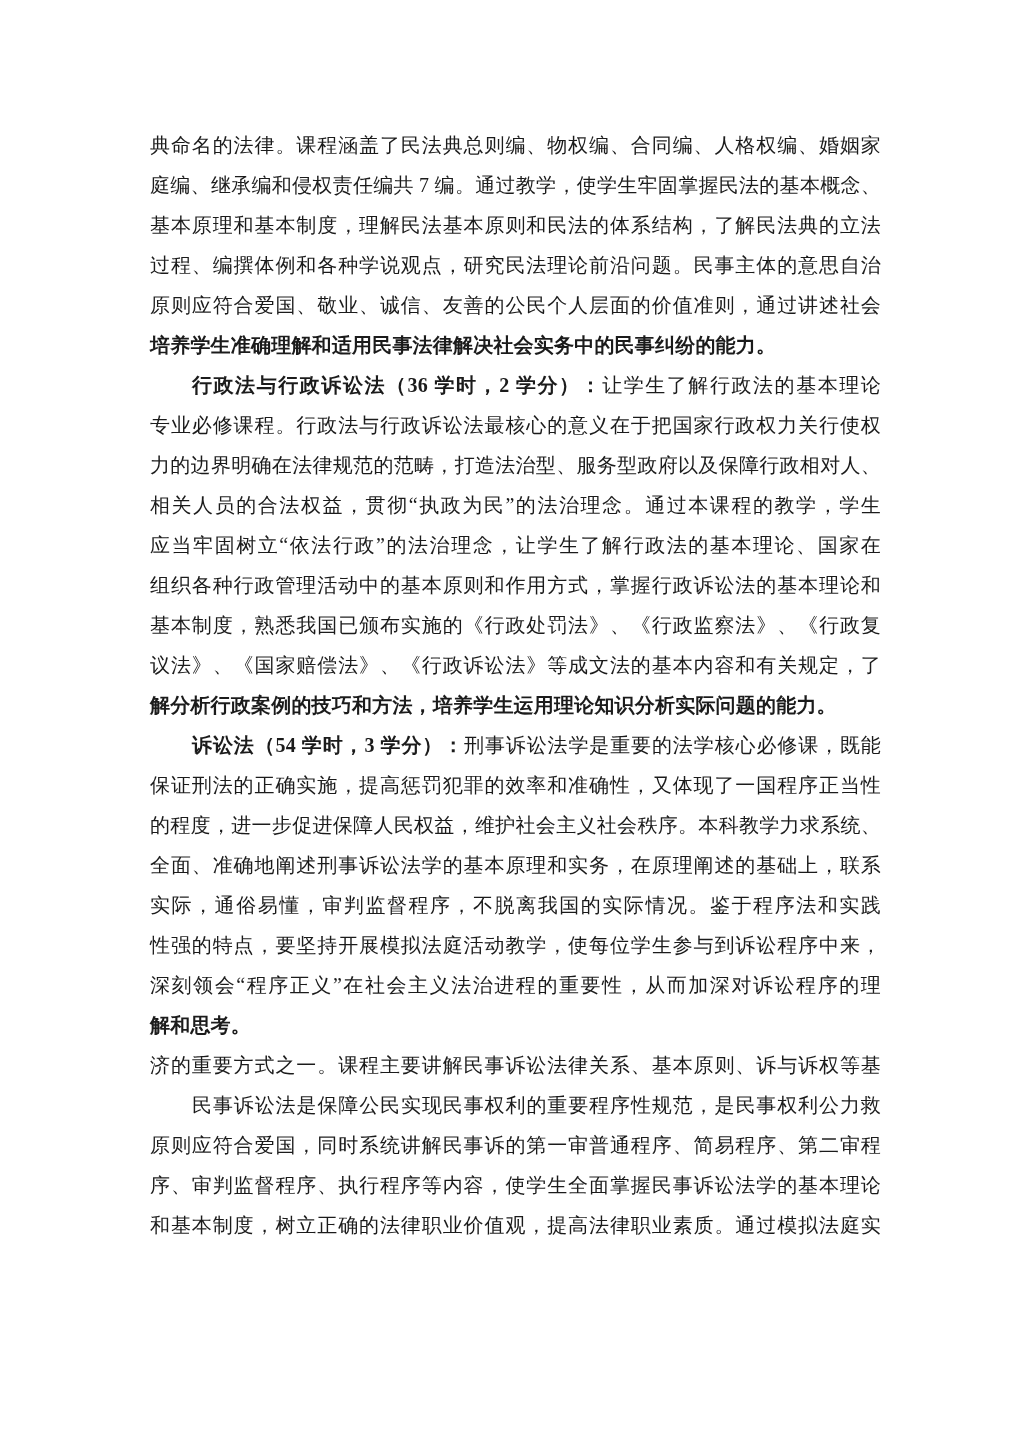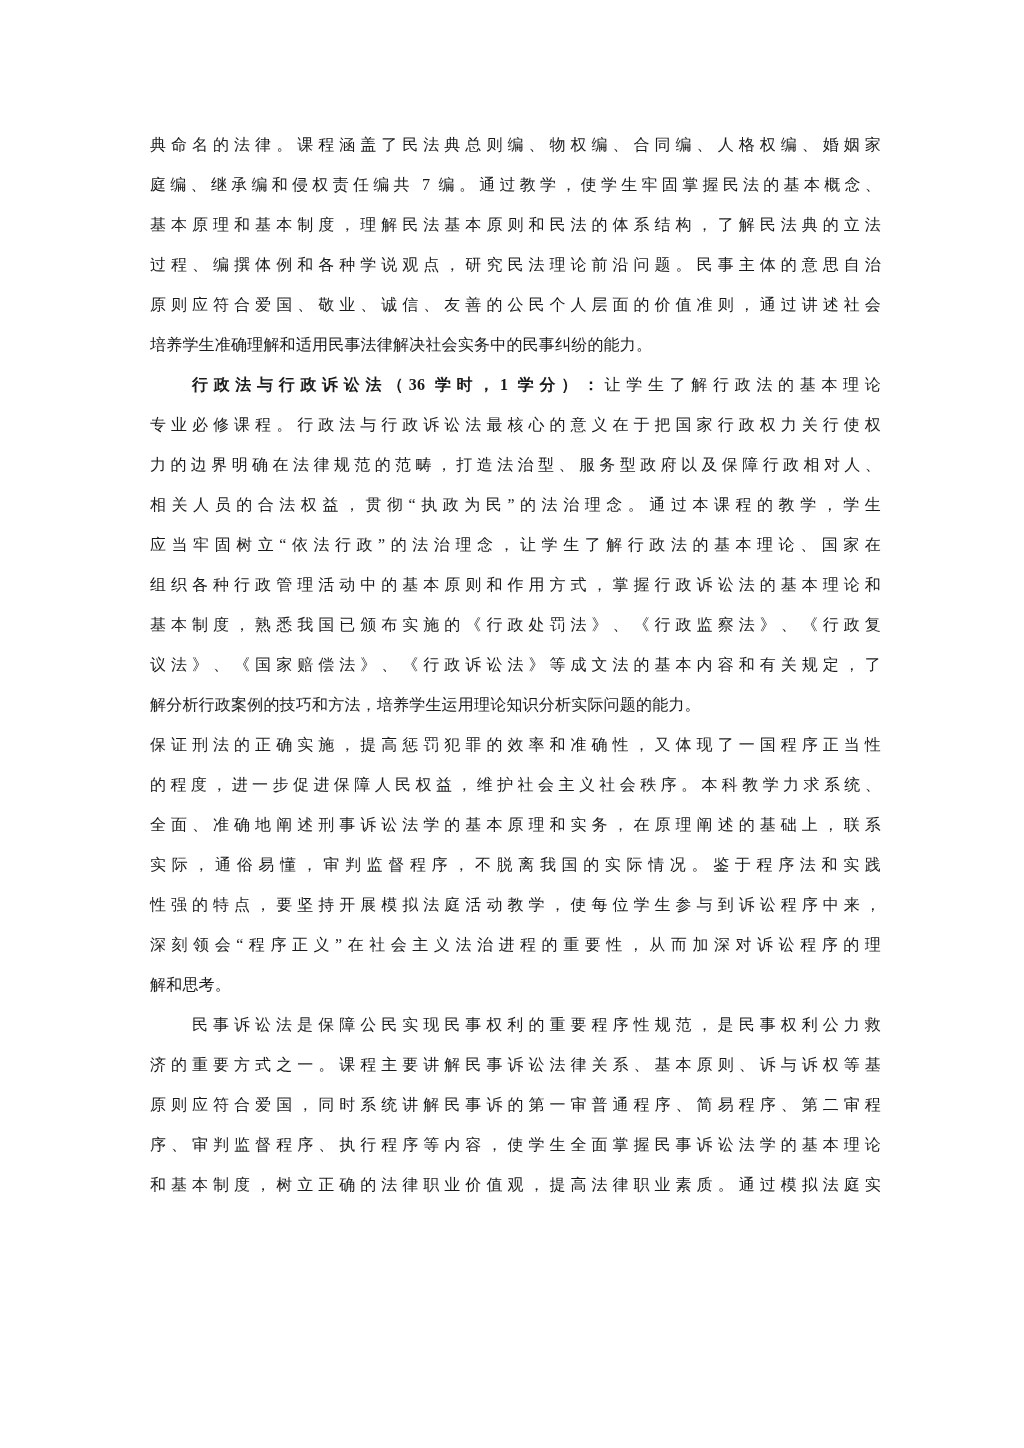--- a/index.html
+++ b/index.html
@@ -26,28 +26,29 @@
     top: 125px;
     width: 731px;
   }
   .para {
     margin: 0;
     padding: 0;
   }
   .line {
     height: 40px;
     line-height: 40px;
-    font-size: 16px;
+    font-size: 20px;
     letter-spacing: 0.2px;
     text-align: justify;
     text-align-last: justify;
     text-justify: inter-character;
   }
   .line.last {
     text-align-last: left;
+    font-weight: bold;
   }
   .line.indent {
     text-indent: 42px;
   }
   .bold-lead {
     font-weight: bold;
   }
 </style>
 </head>
 <body>
@@ -56,40 +57,41 @@
   <div class="content" id="doc-content">
       <div class="para">
         <div class="line"><span>典命名的法律。课程涵盖了民法典总则编、物权编、合同编、人格权编、婚姻家</span></div>
         <div class="line"><span>庭编、继承编和侵权责任编共 7 编。通过教学，使学生牢固掌握民法的基本概念、</span></div>
         <div class="line"><span>基本原理和基本制度，理解民法基本原则和民法的体系结构，了解民法典的立法</span></div>
         <div class="line"><span>过程、编撰体例和各种学说观点，研究民法理论前沿问题。民事主体的意思自治</span></div>
         <div class="line"><span>原则应符合爱国、敬业、诚信、友善的公民个人层面的价值准则，通过讲述社会</span></div>
         <div class="line last"><span>培养学生准确理解和适用民事法律解决社会实务中的民事纠纷的能力。</span></div>
       </div>
       <div class="para">
-        <div class="line indent"><span class="bold-lead">行政法与行政诉讼法（36 学时，1 学分）：</span><span>让学生了解行政法的基本理论</span></div>
+        <div class="line indent"><span class="bold-lead">行政法与行政诉讼法（36 学时，2 学分）：</span><span>让学生了解行政法的基本理论</span></div>
         <div class="line"><span>专业必修课程。行政法与行政诉讼法最核心的意义在于把国家行政权力关行使权</span></div>
         <div class="line"><span>力的边界明确在法律规范的范畴，打造法治型、服务型政府以及保障行政相对人、</span></div>
         <div class="line"><span>相关人员的合法权益，贯彻“执政为民”的法治理念。通过本课程的教学，学生</span></div>
         <div class="line"><span>应当牢固树立“依法行政”的法治理念，让学生了解行政法的基本理论、国家在</span></div>
         <div class="line"><span>组织各种行政管理活动中的基本原则和作用方式，掌握行政诉讼法的基本理论和</span></div>
         <div class="line"><span>基本制度，熟悉我国已颁布实施的《行政处罚法》、《行政监察法》、《行政复</span></div>
         <div class="line"><span>议法》、《国家赔偿法》、《行政诉讼法》等成文法的基本内容和有关规定，了</span></div>
         <div class="line last"><span>解分析行政案例的技巧和方法，培养学生运用理论知识分析实际问题的能力。</span></div>
       </div>
       <div class="para">
+        <div class="line indent"><span class="bold-lead">诉讼法（54 学时，3 学分）：</span><span>刑事诉讼法学是重要的法学核心必修课，既能</span></div>
         <div class="line"><span>保证刑法的正确实施，提高惩罚犯罪的效率和准确性，又体现了一国程序正当性</span></div>
         <div class="line"><span>的程度，进一步促进保障人民权益，维护社会主义社会秩序。本科教学力求系统、</span></div>
         <div class="line"><span>全面、准确地阐述刑事诉讼法学的基本原理和实务，在原理阐述的基础上，联系</span></div>
         <div class="line"><span>实际，通俗易懂，审判监督程序，不脱离我国的实际情况。鉴于程序法和实践</span></div>
         <div class="line"><span>性强的特点，要坚持开展模拟法庭活动教学，使每位学生参与到诉讼程序中来，</span></div>
         <div class="line"><span>深刻领会“程序正义”在社会主义法治进程的重要性，从而加深对诉讼程序的理</span></div>
         <div class="line last"><span>解和思考。</span></div>
       </div>
       <div class="para">
+        <div class="line"><span>济的重要方式之一。课程主要讲解民事诉讼法律关系、基本原则、诉与诉权等基</span></div>
         <div class="line indent"><span>民事诉讼法是保障公民实现民事权利的重要程序性规范，是民事权利公力救</span></div>
-        <div class="line"><span>济的重要方式之一。课程主要讲解民事诉讼法律关系、基本原则、诉与诉权等基</span></div>
         <div class="line"><span>原则应符合爱国，同时系统讲解民事诉的第一审普通程序、简易程序、第二审程</span></div>
         <div class="line"><span>序、审判监督程序、执行程序等内容，使学生全面掌握民事诉讼法学的基本理论</span></div>
         <div class="line"><span>和基本制度，树立正确的法律职业价值观，提高法律职业素质。通过模拟法庭实</span></div>
       </div>
     </div>
 </div>
 
 </body></html>

